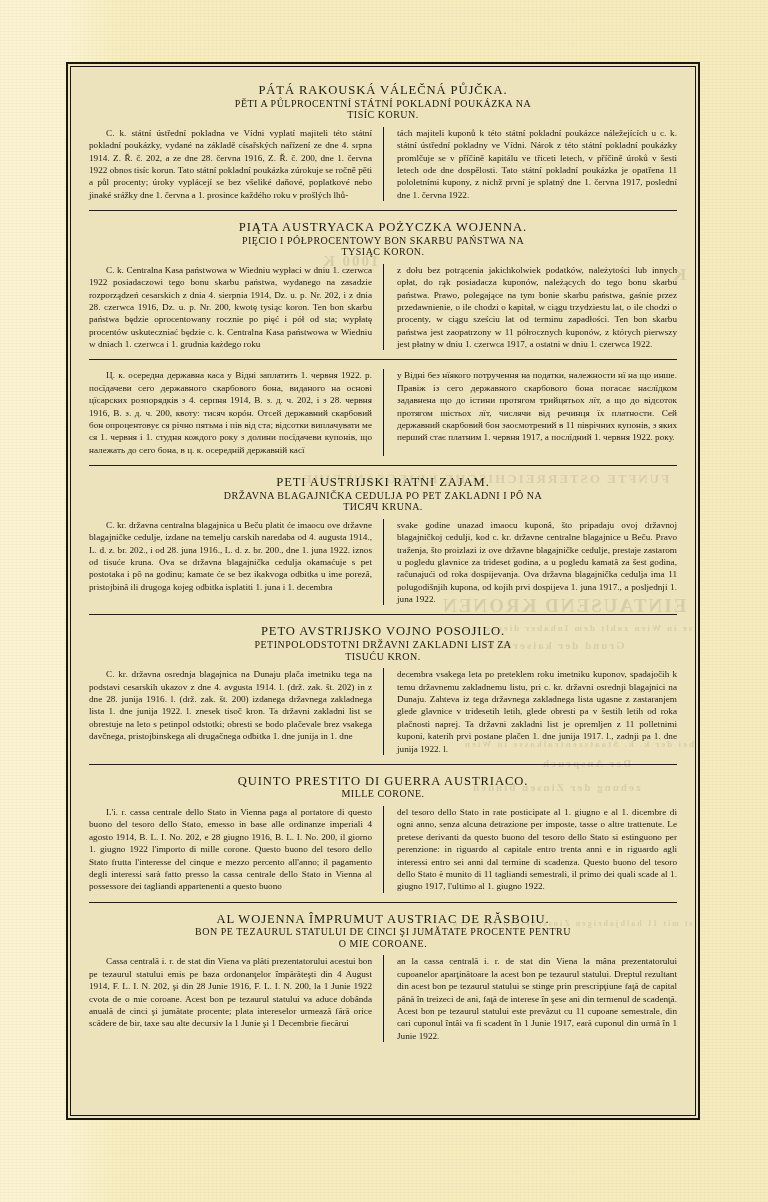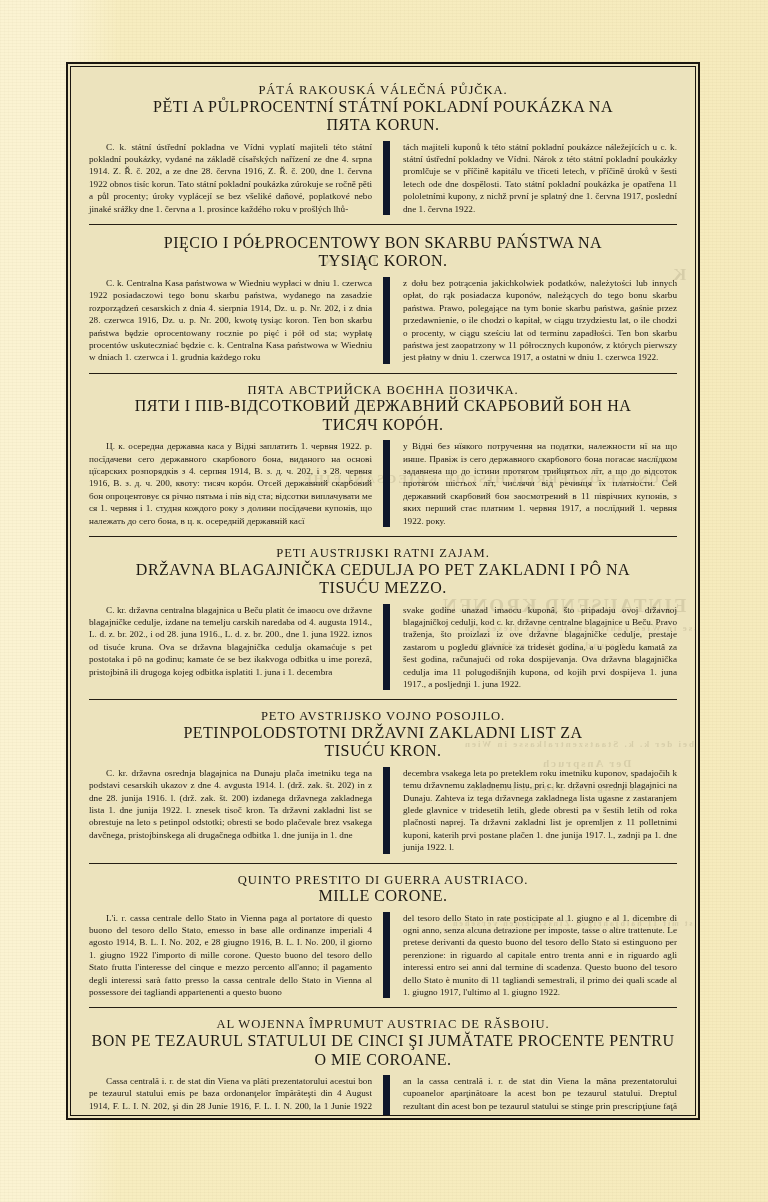--- a/index.html
+++ b/index.html
@@ -70,39 +70,39 @@
     margin:0 0 6px 0;
     letter-spacing:.3px;
   }
   .heading-line-1{
     display:block;
     font-size:12.6px;
     letter-spacing:.9px;
   }
   .heading-line-2,.heading-line-3{
     display:block;
-    font-size:16px;
+    font-size:10px;
     letter-spacing:.5px;
   }
   .columns{
     display:flex;
     position:relative;
     gap:0;
   }
   .col{
     width:50%;
     box-sizing:border-box;
     font-size:9.2px;
     line-height:1.345;
     text-align:justify;
     text-justify:inter-word;
     hyphens:none;
   }
   .col-left{padding-right:11px;}
-  .col-right{padding-left:13px;border-left:7px solid #0f172a;}
+  .col-right{padding-left:13px;border-left:1px solid #0f172a;}
   .col p{margin:0;}
   .col p.indented{text-indent:17px;}
 </style>
 </head>
 <body>
 
 <div id="paper-sheet"></div>
 <div id="paper-grain"></div>
 
 <div id="bond-panel">
@@ -119,68 +119,64 @@
         <div class="st-line" style="top: 690px; left: 470px; font-size: 11px;">Der Anspruch</div>
         <div class="st-line" style="top: 714px; left: 400px; font-size: 11px;">zehung der Zinsen binnen</div>
         <div class="st-line" style="top: 852px; left: 380px; font-size: 8px;">Diese Schatzanweisung ist mit 11 halbjahrigen Zinsscheinen versehen</div>
       </div>
 
     <div id="sections-host">
         <div class="loan-section">
           <div class="section-heading">
             <span class="heading-line-1">PÁTÁ RAKOUSKÁ VÁLEČNÁ PŮJČKA.</span>
             <span class="heading-line-2">PĚTI A PŮLPROCENTNÍ STÁTNÍ POKLADNÍ POUKÁZKA NA</span>
-            <span class="heading-line-3">ПЯТА KORUN.</span>
+            <span class="heading-line-3">TISÍC KORUN.</span>
           </div>
           <div class="columns">
             <div class="col col-left">
               <p class="indented">C. k. státní ústřední pokladna ve Vídni vyplatí majiteli této státní pokladní poukázky, vydané na základě císařských nařízení ze dne 4. srpna 1914. Z. Ř. č. 202, a ze dne 28. června 1916, Z. Ř. č. 200, dne 1. června 1922 obnos tisíc korun. Tato státní pokladní poukázka zúrokuje se ročně pěti a půl procenty; úroky vyplácejí se bez všeliké daňové, poplatkové nebo jinaké srážky dne 1. června a 1. prosince každého roku v prošlých lhů-</p>
             </div>
             <div class="col col-right">
               <p>tách majiteli kuponů k této státní pokladní poukázce náležejících u c. k. státní ústřední pokladny ve Vídni. Nárok z této státní pokladní poukázky promlčuje se v příčině kapitálu ve třiceti letech, v příčině úroků v šesti letech ode dne dospělosti. Tato státní pokladní poukázka je opatřena 11 pololetními kupony, z nichž první je splatný dne 1. června 1917, poslední dne 1. června 1922.</p>
             </div>
           </div>
         </div>
         <div class="loan-section">
           <hr class="section-rule">
           <div class="section-heading">
+            <span class="heading-line-1">PIĄTA AUSTRYACKA POŻYCZKA WOJENNA.</span>
             <span class="heading-line-2">PIĘCIO I PÓŁPROCENTOWY BON SKARBU PAŃSTWA NA</span>
             <span class="heading-line-3">TYSIĄC KORON.</span>
           </div>
           <div class="columns">
             <div class="col col-left">
               <p class="indented">C. k. Centralna Kasa państwowa w Wiedniu wypłaci w dniu 1. czerwca 1922 posiadaczowi tego bonu skarbu państwa, wydanego na zasadzie rozporządzeń cesarskich z dnia 4. sierpnia 1914, Dz. u. p. Nr. 202, i z dnia 28. czerwca 1916, Dz. u. p. Nr. 200, kwotę tysiąc koron. Ten bon skarbu państwa będzie oprocentowany rocznie po pięć i pół od sta; wypłatę procentów uskuteczniać będzie c. k. Centralna Kasa państwowa w Wiedniu w dniach 1. czerwca i 1. grudnia każdego roku</p>
             </div>
             <div class="col col-right">
               <p>z dołu bez potrącenia jakichkolwiek podatków, należytości lub innych opłat, do rąk posiadacza kuponów, należących do tego bonu skarbu państwa. Prawo, polegające na tym bonie skarbu państwa, gaśnie przez przedawnienie, o ile chodzi o kapitał, w ciągu trzydziestu lat, o ile chodzi o procenty, w ciągu sześciu lat od terminu zapadłości. Ten bon skarbu państwa jest zaopatrzony w 11 półrocznych kuponów, z których pierwszy jest płatny w dniu 1. czerwca 1917, a ostatni w dniu 1. czerwca 1922.</p>
             </div>
           </div>
         </div>
         <div class="loan-section">
           <hr class="section-rule">
-          <div class="section-heading">
-            <span class="heading-line-1">ПЯТА АВСТРИЙСКА ВОЄННА ПОЗИЧКА.</span>
-            <span class="heading-line-2">ПЯТИ І ПІВ-ВІДСОТКОВИЙ ДЕРЖАВНИЙ СКАРБОВИЙ БОН НА</span>
-            <span class="heading-line-3">ТИСЯЧ КОРÓН.</span>
-          </div>
           <div class="columns">
             <div class="col col-left">
               <p class="indented">Ц. к. осередна державна каса у Відні заплатить 1. червня 1922. р. посїдачеви сего державного скарбового бона, виданого на основі цїсарских розпорядків з 4. серпня 1914, В. з. д. ч. 202, і з 28. червня 1916, В. з. д. ч. 200, квоту: тисяч корóн. Отсей державний скарбовий бон опроцентовує ся річно пятьма і пів від ста; відсотки виплачувати ме ся 1. червня і 1. студня кождого року з долини посїдачеви купонів, що належать до сего бона, в ц. к. осередній державній касї</p>
             </div>
             <div class="col col-right">
               <p>у Відні без нїякого потручення на податки, належности нї на що инше. Правіж із сего державного скарбового бона погасає наслїдком задавнена що до істини протягом трийцятьох лїт, а що до відсоток протягом шістьох лїт, числячи від речинця їх платности. Сей державний скарбовий бон заосмотрений в 11 піврічних купонів, з яких перший стає платним 1. червня 1917, а послїдний 1. червня 1922. року.</p>
             </div>
           </div>
         </div>
         <div class="loan-section">
           <hr class="section-rule">
           <div class="section-heading">
             <span class="heading-line-1">PETI AUSTRIJSKI RATNI ZAJAM.</span>
             <span class="heading-line-2">DRŽAVNA BLAGAJNIČKA CEDULJA PO PET ZAKLADNI I PÔ NA</span>
-            <span class="heading-line-3">TISUĆU MEZZO.</span>
+            <span class="heading-line-3">ТИСЯЧ KRUNA.</span>
           </div>
           <div class="columns">
             <div class="col col-left">
               <p class="indented">C. kr. državna centralna blagajnica u Beču platit će imaocu ove državne blagajničke cedulje, izdane na temelju carskih naredaba od 4. augusta 1914., L. d. z. br. 202., i od 28. juna 1916., L. d. z. br. 200., dne 1. juna 1922. iznos od tisuće kruna. Ova se državna blagajnička cedulja okamaćuje s pet postotaka i pô na godinu; kamate će se bez ikakvoga odbitka u ime porezâ, pristojbinâ ili drugoga kojeg odbitka isplatiti 1. juna i 1. decembra</p>
             </div>
             <div class="col col-right">
               <p>svake godine unazad imaocu kuponâ, što pripadaju ovoj državnoj blagajničkoj cedulji, kod c. kr. državne centralne blagajnice u Beču. Pravo traženja, što proizlazi iz ove državne blagajničke cedulje, prestaje zastarom u pogledu glavnice za trideset godina, a u pogledu kamatâ za šest godina, računajući od roka dospijevanja. Ova državna blagajnička cedulja ima 11 polugodišnjih kupona, od kojih prvi dospijeva 1. juna 1917., a posljednji 1. juna 1922.</p>
             </div>
           </div>
         </div>

